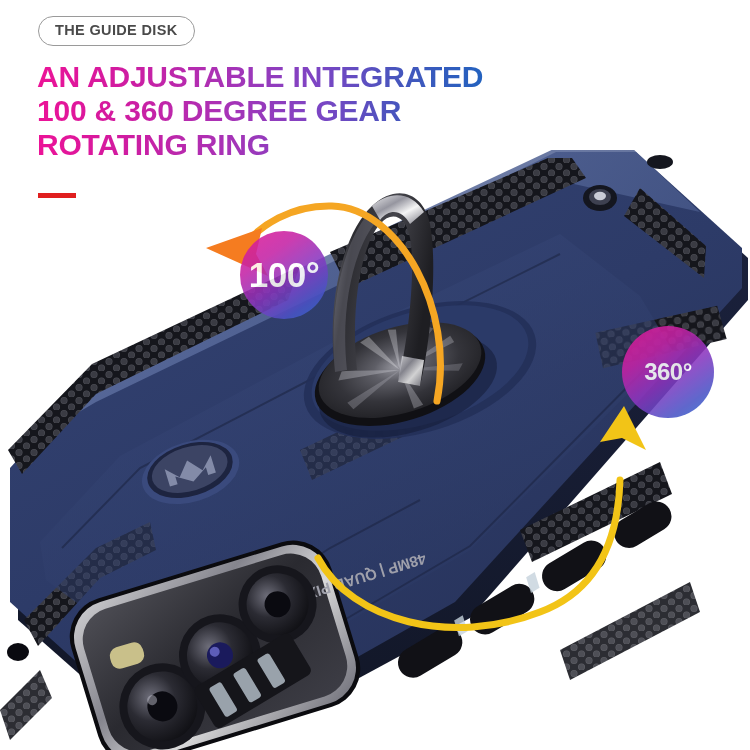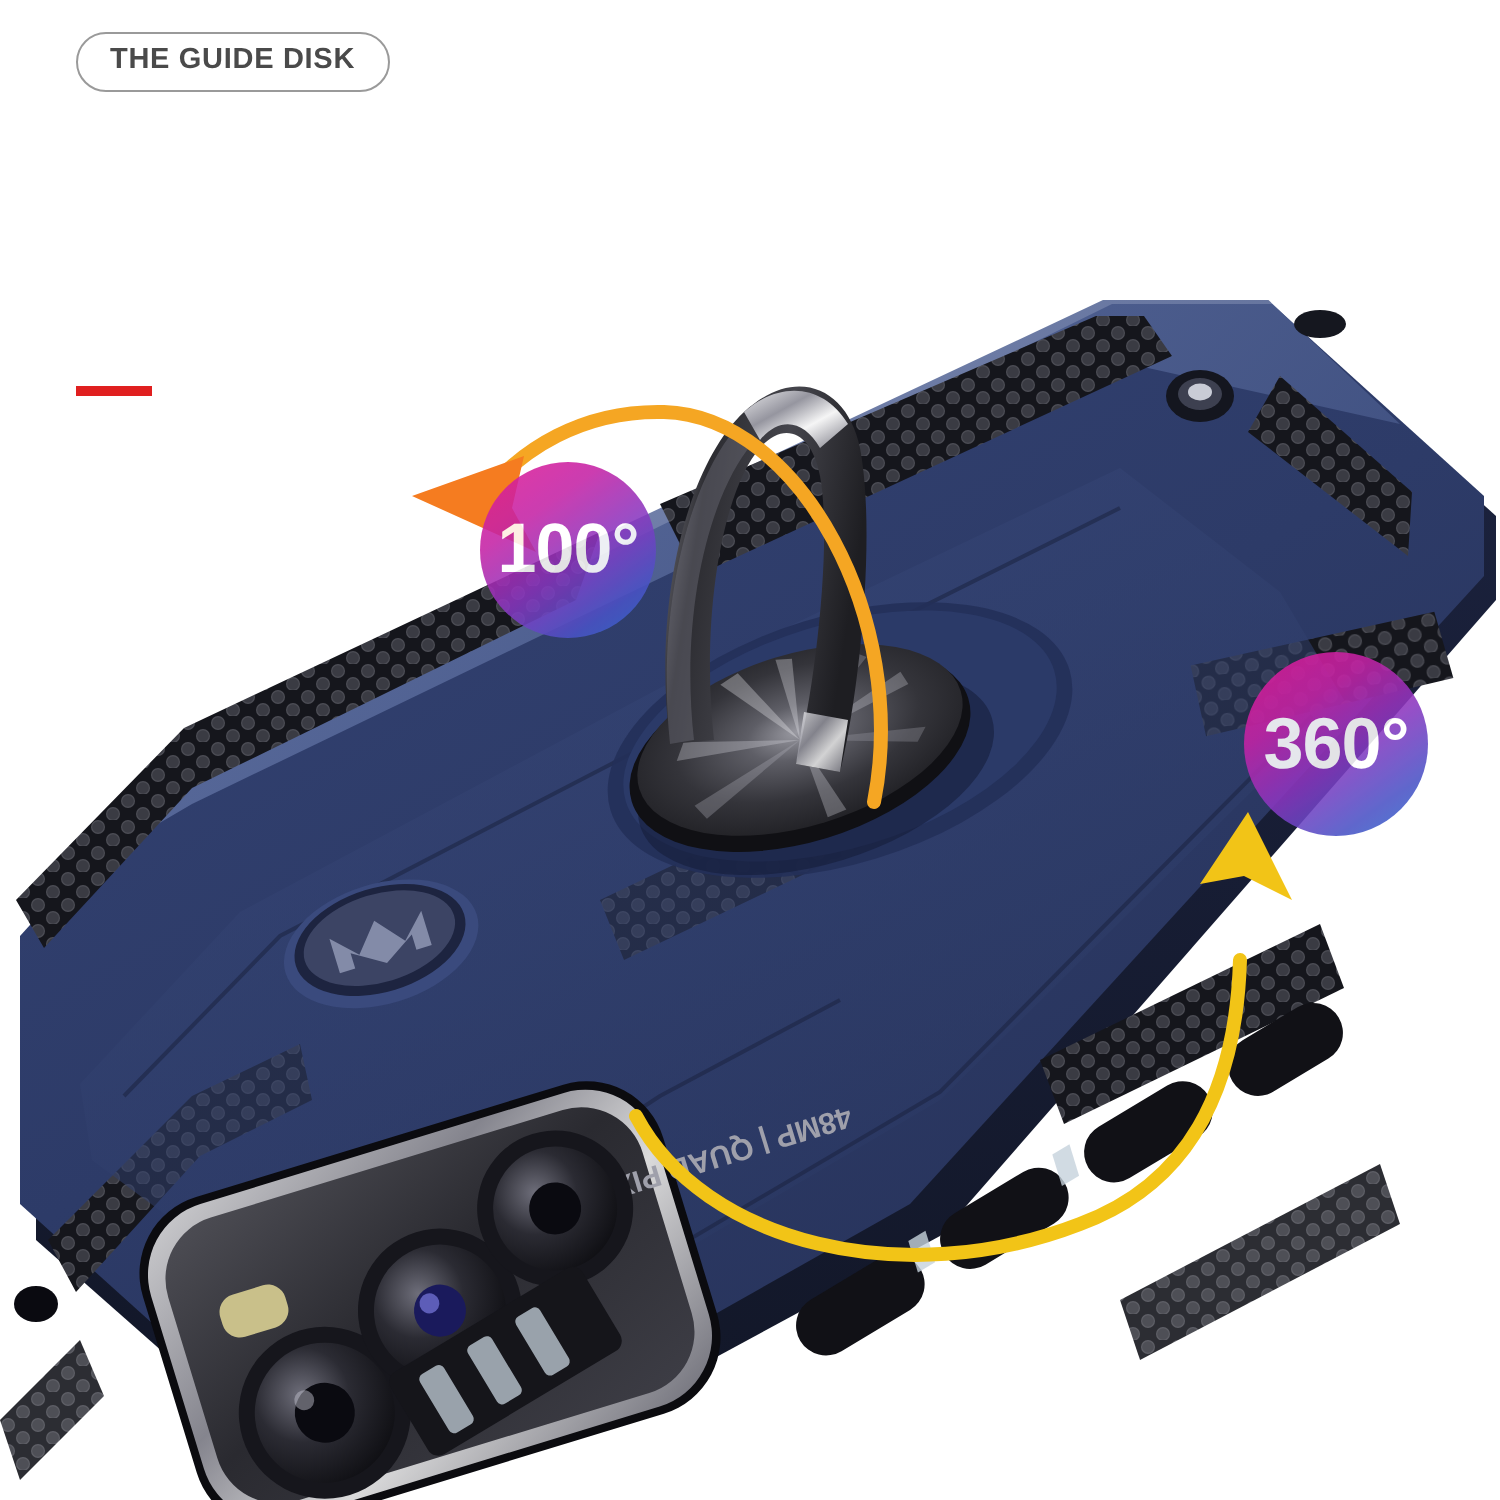--- a/index.html
+++ b/index.html
@@ -22,29 +22,34 @@
 
   
   #photo{position:absolute;left:0;top:150px;width:750px;height:600px;}
 
   
   .badge{position:absolute;border-radius:50%;display:flex;align-items:center;
          justify-content:center;color:#fff;font-weight:700;
          background-image:linear-gradient(145deg,#e31b95 0%,#c423a6 30%,#8a37c0 55%,#4a53c6 80%,#2f6fd0 100%);
          opacity:.88;}
   #badge100{left:240px;top:231px;width:88px;height:88px;font-size:35px;letter-spacing:-.5px;}
-  #badge360{left:622px;top:326px;width:92px;height:92px;font-size:36px;letter-spacing:-.5px;}
+  #badge360{left:622px;top:326px;width:92px;height:92px;font-size:24px;letter-spacing:-.5px;}
 </style>
 </head>
 <body>
 
 <div id="stage">
 
   <div class="pill">THE GUIDE DISK</div>
 
+  <div class="headline">
+    <span class="hl-line">AN ADJUSTABLE INTEGRATED</span>
+    <span class="hl-line">100 &amp; 360 DEGREE GEAR</span>
+    <span class="hl-line">ROTATING RING</span>
+  </div>
 
   <div class="redbar"></div>
 
   <svg id="photo" viewBox="0 0 750 600">
     <defs>
 
       <pattern id="honey" width="15" height="13" patternUnits="userSpaceOnUse">
         <rect width="15" height="13" fill="#15161c"></rect>
         <circle cx="4" cy="3.5" r="3.5" fill="#4c4d55"></circle>
         <circle cx="11.5" cy="10" r="3.5" fill="#4c4d55"></circle>

